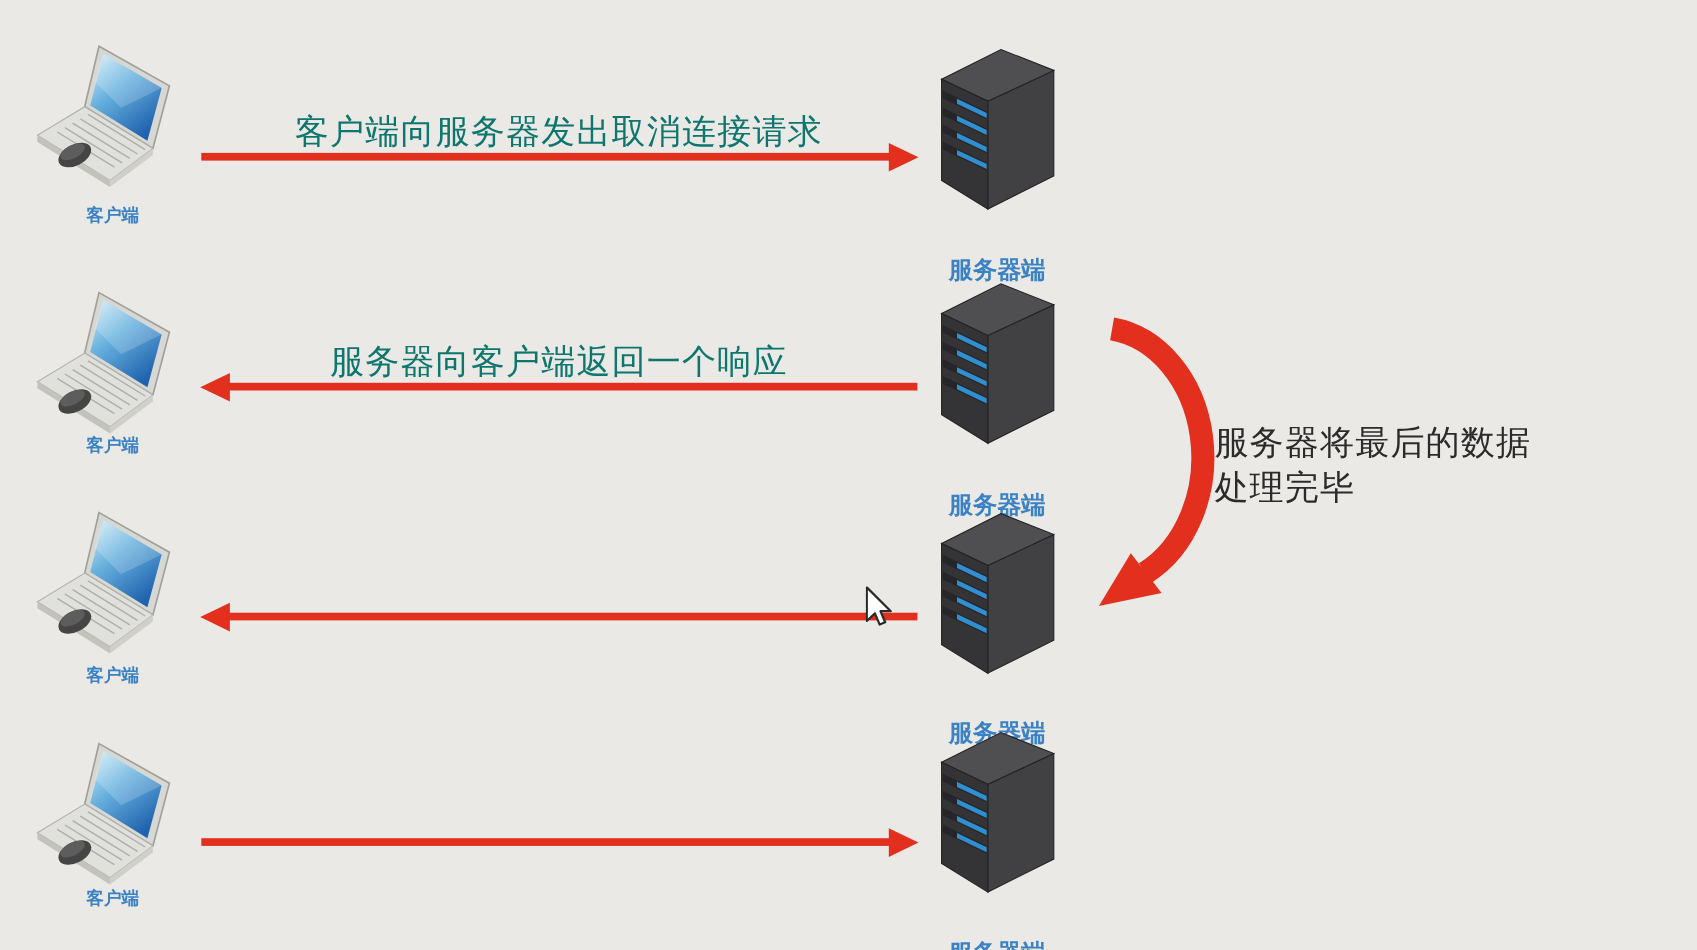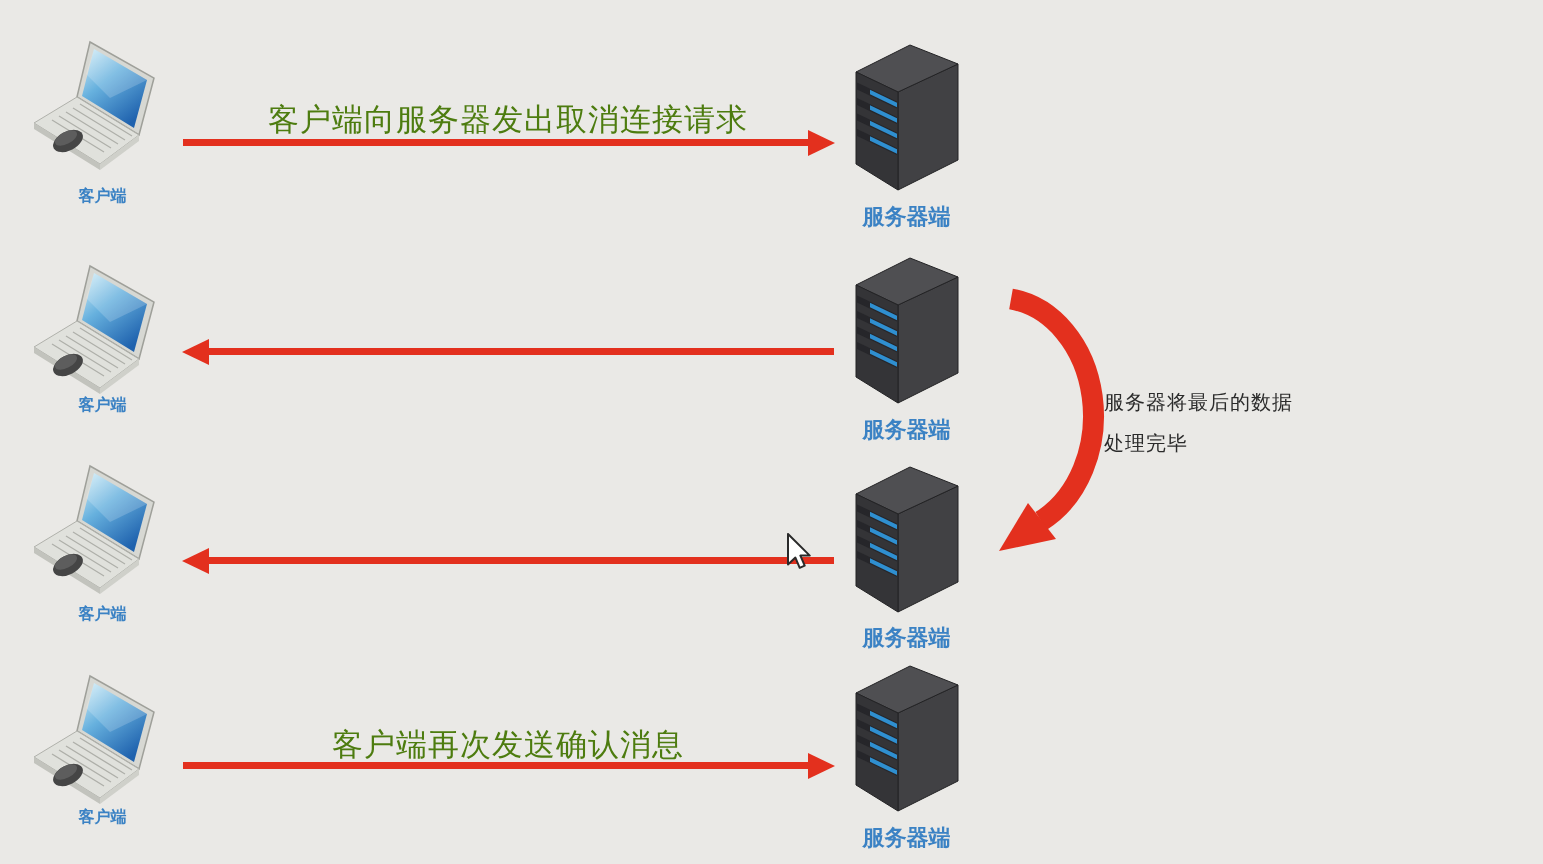--- a/index.html
+++ b/index.html
@@ -7,47 +7,47 @@
     width:1543px;height:864px;overflow:hidden;
     background:#eae9e6;
     font-family:"Liberation Sans","DejaVu Sans",sans-serif;
   }
   .canvas{position:relative;width:1543px;height:864px;background:#eae9e6;}
   .abs{position:absolute;}
 
   
   .msg{
     position:absolute;left:183px;width:650px;text-align:center;
-    font-size:31px;color:#4d7c0f;letter-spacing:1px;white-space:nowrap;
+    font-size:31px;color:#0f766e;letter-spacing:1px;white-space:nowrap;
   }
 
   
   .node-label{
     position:absolute;text-align:center;font-weight:bold;color:#3b82c4;white-space:nowrap;
   }
   .client-label{left:30px;width:145px;font-size:16px;}
-  .server-label{left:849px;width:115px;font-size:22px;}
+  .server-label{left:849px;width:115px;font-size:22px;margin-top:29px;}
 
   
   .shaft{position:absolute;height:7px;background:#e3301e;}
   .head-right{
     position:absolute;width:0;height:0;
     border-left:27px solid #e3301e;
     border-top:13px solid transparent;border-bottom:13px solid transparent;
   }
   .head-left{
     position:absolute;width:0;height:0;
     border-right:27px solid #e3301e;
     border-top:13px solid transparent;border-bottom:13px solid transparent;
   }
 
   
   .side-note{
     position:absolute;left:1104px;top:382px;
-    font-size:20px;color:#2b2b2b;line-height:41px;letter-spacing:1px;white-space:nowrap;
+    font-size:31px;color:#2b2b2b;line-height:41px;letter-spacing:1px;white-space:nowrap;
   }
 </style>
 </head>
 <body>
 
 <svg width="0" height="0" style="position:absolute" aria-hidden="true">
   <defs>
     <linearGradient id="scr" x1="0" y1="0" x2="0.65" y2="1">
       <stop offset="0" stop-color="#d9f1f9"></stop>
       <stop offset="0.45" stop-color="#67b1de"></stop>
@@ -111,20 +111,21 @@
   <svg class="abs" style="left:852px;top:40px" width="110" height="152">
       <use href="#server"></use>
     </svg>
   <div class="node-label server-label" style="top:202px">服务器端</div>
 
   <svg class="abs" style="left:28px;top:262px" width="145" height="138">
       <use href="#laptop"></use>
     </svg>
   <div class="node-label client-label" style="top:395px">客户端</div>
 
+  <div class="msg" style="top:308px">服务器向客户端返回一个响应</div>
   <div class="shaft" style="left:208px;top:348px;width:626px"></div>
   <div class="head-left" style="left:182px;top:339px"></div>
 
   <svg class="abs" style="left:852px;top:253px" width="110" height="152">
       <use href="#server"></use>
     </svg>
   <div class="node-label server-label" style="top:415px">服务器端</div>
 
   <svg class="abs" style="left:975px;top:283px" width="145" height="290" viewBox="0 0 145 290">
     <path d="M36,16 A96,118 0 0 1 66,238" fill="none" stroke="#e3301e" stroke-width="21"></path>
@@ -150,21 +151,20 @@
 
   <svg class="abs" style="left:787px;top:533px;z-index:5" width="26" height="38" viewBox="0 0 26 38">
     <polygon points="1,1 1,31.5 8.4,24.6 12.7,34.8 17.7,32.7 13.4,22.6 22.8,22.6" fill="#ffffff" stroke="#2a2a2a" stroke-width="2" stroke-linejoin="round"></polygon>
   </svg>
 
   <svg class="abs" style="left:28px;top:672px" width="145" height="138">
       <use href="#laptop"></use>
     </svg>
   <div class="node-label client-label" style="top:807px">客户端</div>
 
-  <div class="msg" style="top:724px">客户端再次发送确认消息</div>
   <div class="shaft" style="left:183px;top:762px;width:626px"></div>
   <div class="head-right" style="left:808px;top:753px"></div>
 
   <svg class="abs" style="left:852px;top:661px" width="110" height="152">
       <use href="#server"></use>
     </svg>
   <div class="node-label server-label" style="top:823px">服务器端</div>
 
 </div>
 

